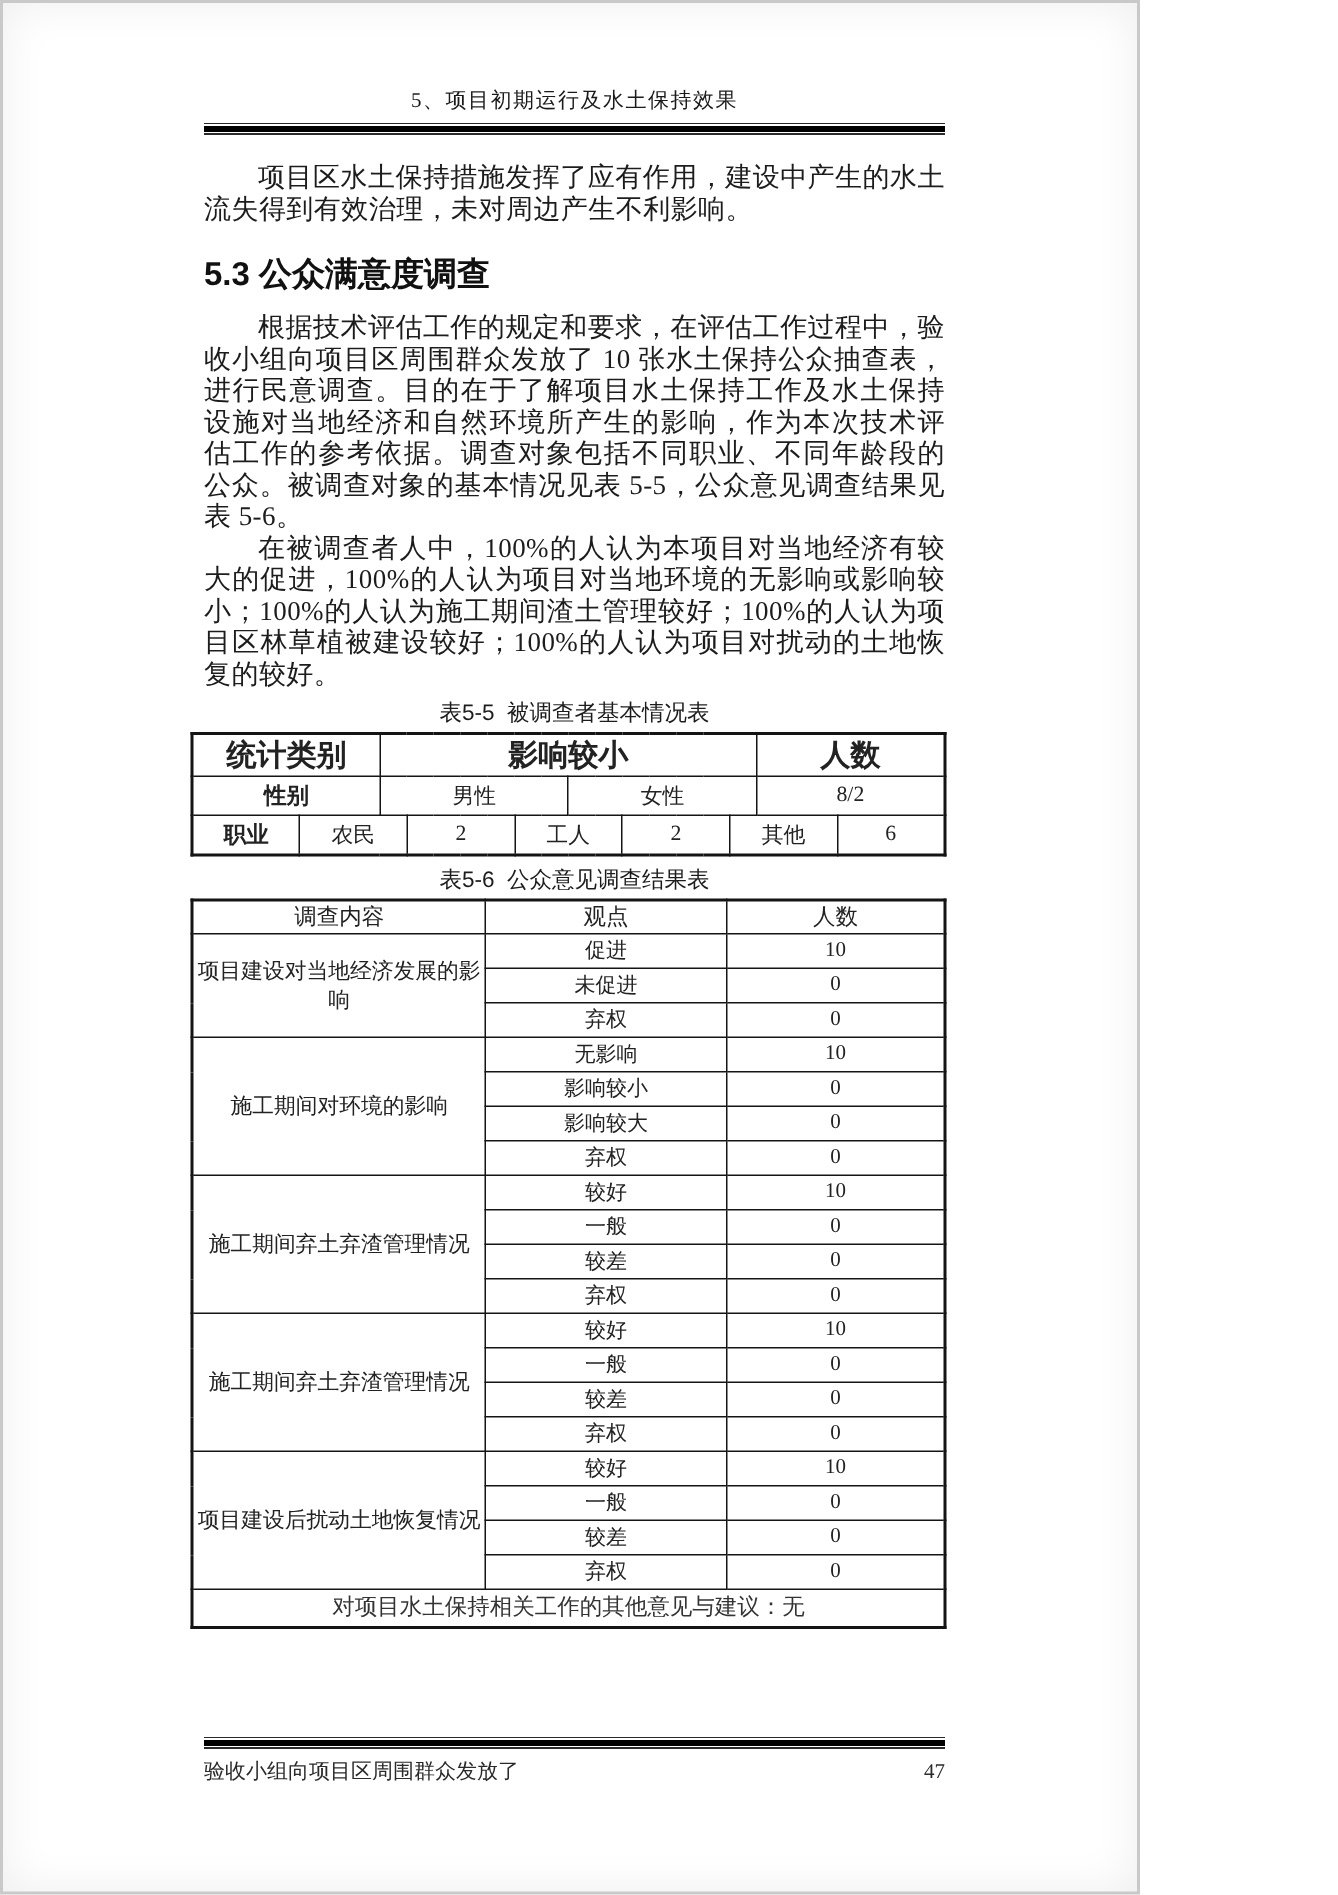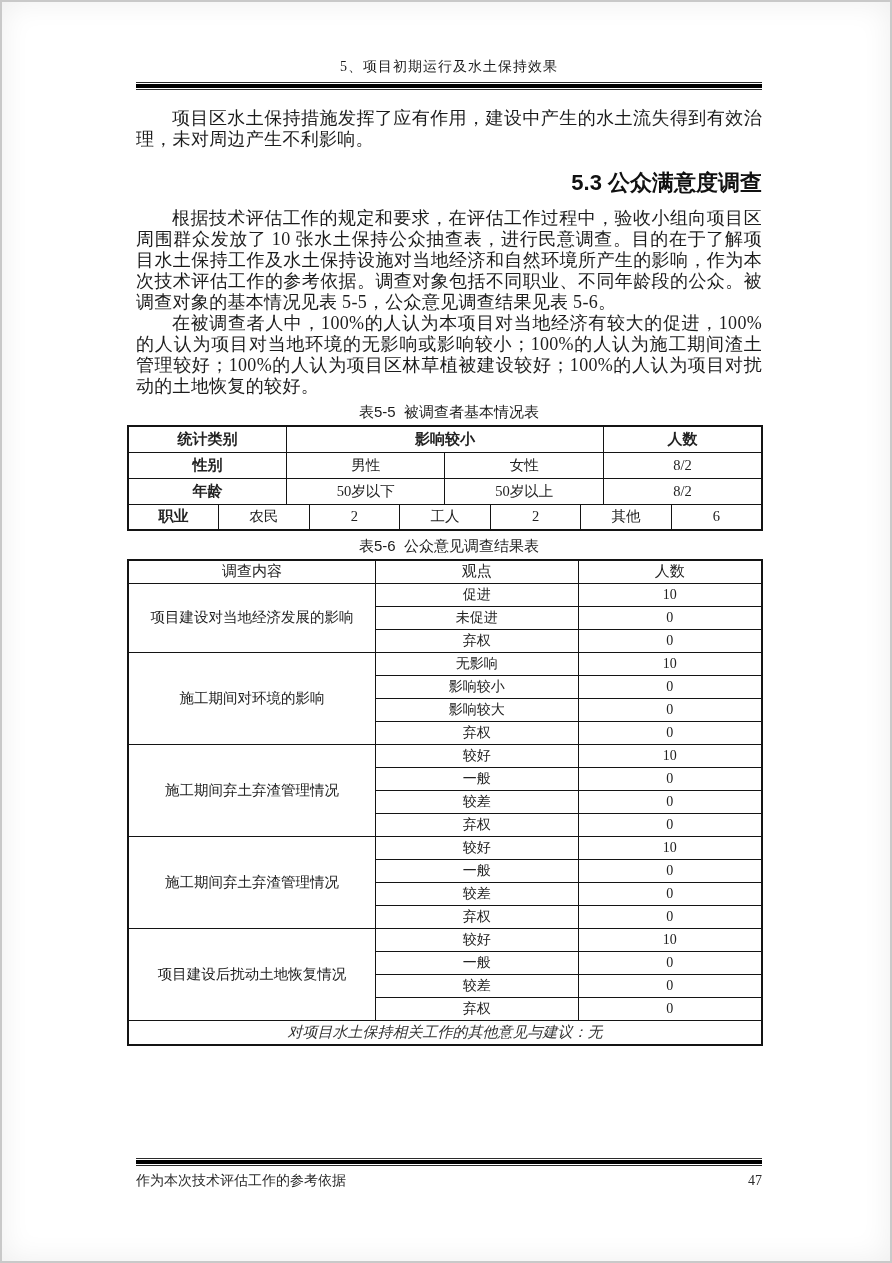--- a/index.html
+++ b/index.html
@@ -4,21 +4,21 @@
 <style>
   * { margin: 0; padding: 0; box-sizing: border-box; }
   html, body { width: 892px; height: 1263px; }
   body {
     font-family: "Liberation Serif", "DejaVu Serif", serif;
     background: #ffffff;
     color: #1c1c1c;
   }
   .page {
     position: relative;
-    width: 892px;
+    width: 760px;
     height: 1263px;
     background: #ffffff;
     border: 2px solid #c9c9c9;
     box-shadow: inset 0 0 30px rgba(0,0,0,0.07);
     padding: 56px 128px 0 134px;
     overflow: hidden;
   }
   
   .doc-header-title {
     text-align: center;
@@ -42,21 +42,20 @@
     text-indent: 2em;
     letter-spacing: 0.3px;
   }
   .p1 { margin-top: 18px; }
   .section-heading {
     font-family: "Liberation Sans", "DejaVu Sans", sans-serif;
     font-weight: bold;
     font-size: 22px;
     color: #111;
     margin: 18px 0 10px 0;
-    text-align: right;
   }
   .p2 { margin-top: 4px; }
   .p3 { margin-top: 0; }
   
   .tbl-caption {
     font-family: "Liberation Sans", "DejaVu Sans", sans-serif;
     font-weight: normal;
     font-size: 15px;
     text-align: center;
     white-space: pre;
@@ -72,26 +71,26 @@
   table, th, td { border: 1px solid #141414; }
   table { border-width: 2px; }
   th, td {
     text-align: center;
     vertical-align: middle;
     font-size: 14.5px;
     padding: 0 2px;
     color: #222;
   }
   .t55 th, .t55 td { height: 26px; }
-  .t55 th { font-weight: bold; font-size: 15px; }
+  .t55 th { font-weight: bold; font-size: 20px; }
   .t55 td.cat { font-weight: bold; font-size: 15px; }
   .t56 th, .t56 td { height: 23px; font-size: 14px; }
   .t56 th { font-weight: normal; font-size: 15px; }
   .t56 td.cat { font-size: 14.5px; }
-  .t56 td.merged { height: 25px; font-size: 15px; color: #333; font-style: italic; }
+  .t56 td.merged { height: 25px; font-size: 15px; color: #333; }
   
   .footer-rule-wrap { position: absolute; left: 134px; right: 128px; top: 1156px; }
   .doc-footer {
     position: absolute; left: 134px; right: 128px; top: 1170px;
     display: flex; justify-content: space-between; align-items: baseline;
     font-size: 14px; color: #2a2a2a;
   }
 </style>
 </head>
 <body>
@@ -113,26 +112,20 @@
     <tbody>
         <tr>
       <th colspan="7">统计类别</th>
       <th colspan="14">影响较小</th>
       <th colspan="7">人数</th>
     </tr>
     <tr>
       <td colspan="7" class="cat">性别</td>
       <td colspan="7">男性</td>
       <td colspan="7">女性</td>
-      <td colspan="7">8/2</td>
-    </tr>
-    <tr>
-      <td colspan="7" class="cat">年龄</td>
-      <td colspan="7">50岁以下</td>
-      <td colspan="7">50岁以上</td>
       <td colspan="7">8/2</td>
     </tr>
     <tr>
       <td colspan="4" class="cat">职业</td>
       <td colspan="4">农民</td>
       <td colspan="4">2</td>
       <td colspan="4">工人</td>
       <td colspan="4">2</td>
       <td colspan="4">其他</td>
       <td colspan="4">6</td>
@@ -243,17 +236,17 @@
     <tr>
       <td colspan="3" class="merged">对项目水土保持相关工作的其他意见与建议：无</td>
     </tr>
   </tbody>
     </table>
 
   <div class="footer-rule-wrap">
       <div class="triple-rule"></div>
     </div>
   <div class="doc-footer">
-    <span>作为本次技术评估工作的参考依据</span>
+    <span>验收小组向项目区周围群众发放了</span>
     <span>47</span>
   </div>
 
 </div>
 
 </body></html>

